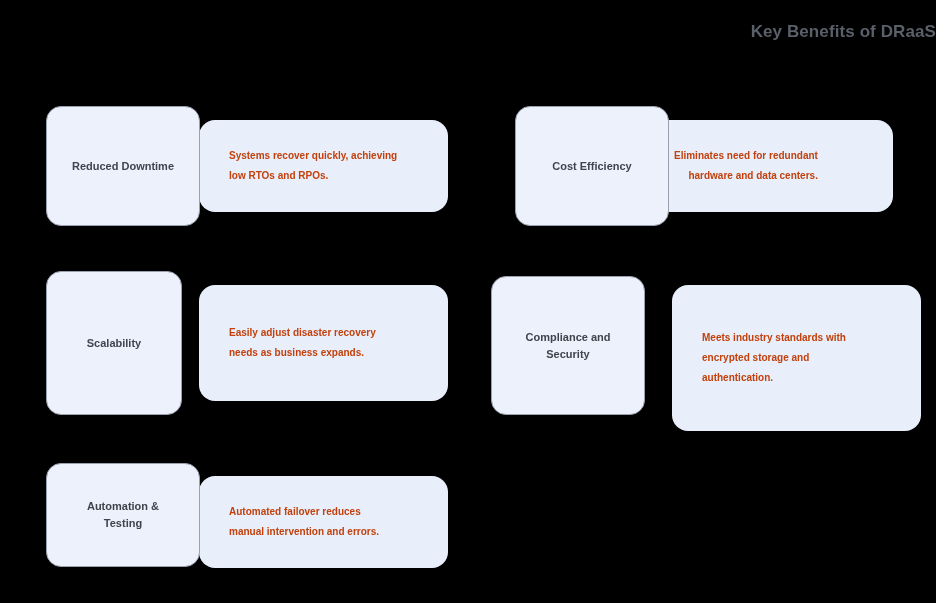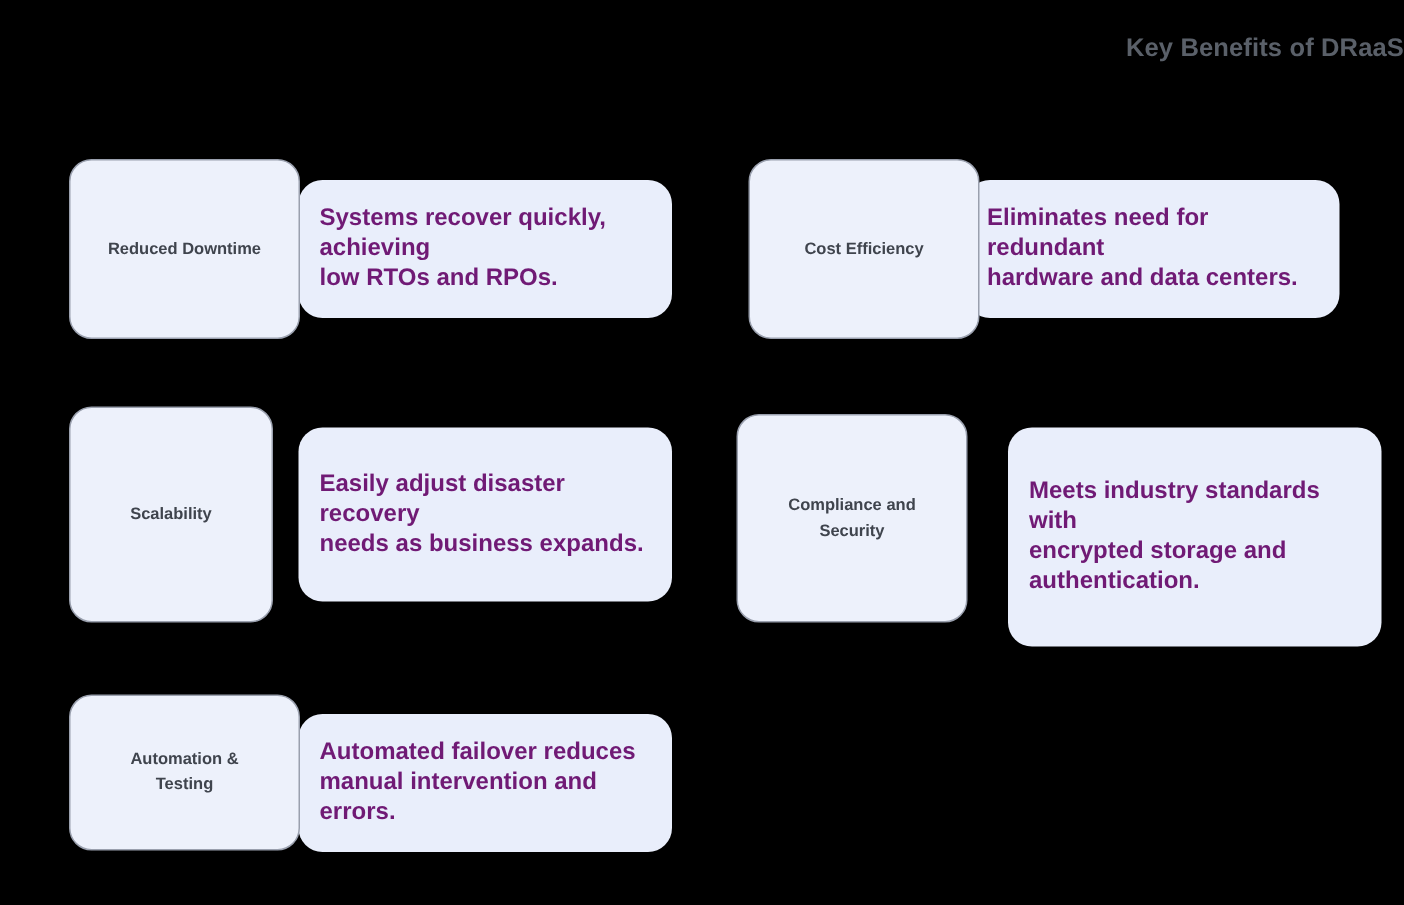--- a/index.html
+++ b/index.html
@@ -42,25 +42,25 @@
   
   .card-desc {
     position: absolute;
     background: #e9eefb;
     border-radius: 16px;
     box-sizing: border-box;
     display: flex;
     align-items: center;
   }
   .card-desc-text {
-    font-size: 16px;
+    font-size: 10px;
     font-weight: bold;
     line-height: 20px;
-    color: #701a75;
-    padding-left: 14px;
+    color: #c2410c;
+    padding-left: 30px;
     padding-right: 18px;
     white-space: pre-line;
   }
 
   
   .card-label {
     position: absolute;
     background: #edf1fb;
     border: 1px solid #9aa0ae;
     border-radius: 15px;
@@ -89,25 +89,25 @@
     <div class="benefit-card">
       <div class="card-desc" style="left: 199px; top: 120px; width: 249px; height: 92px;">
         <div class="card-desc-text">Systems recover quickly, achieving
 low RTOs and RPOs.</div>
       </div>
       <div class="card-label" style="left: 46px; top: 106px; width: 154px; height: 120px;">
         <div class="card-label-text">Reduced Downtime</div>
       </div>
     </div>
     <div class="benefit-card">
-      <div class="card-desc" style="left: 644px; top: 120px; width: 249px; height: 92px;">
+      <div class="card-desc" style="left: 644px; top: 120px; width: 249px; height: 92px; text-align: right;">
         <div class="card-desc-text">Eliminates need for redundant
 hardware and data centers.</div>
       </div>
-      <div class="card-label" style="left: 499px; top: 106px; width: 154px; height: 120px;">
+      <div class="card-label" style="left: 515px; top: 106px; width: 154px; height: 120px;">
         <div class="card-label-text">Cost Efficiency</div>
       </div>
     </div>
     <div class="benefit-card">
       <div class="card-desc" style="left: 199px; top: 285px; width: 249px; height: 116px;">
         <div class="card-desc-text">Easily adjust disaster recovery
 needs as business expands.</div>
       </div>
       <div class="card-label" style="left: 46px; top: 271px; width: 136px; height: 144px;">
         <div class="card-label-text">Scalability</div>

